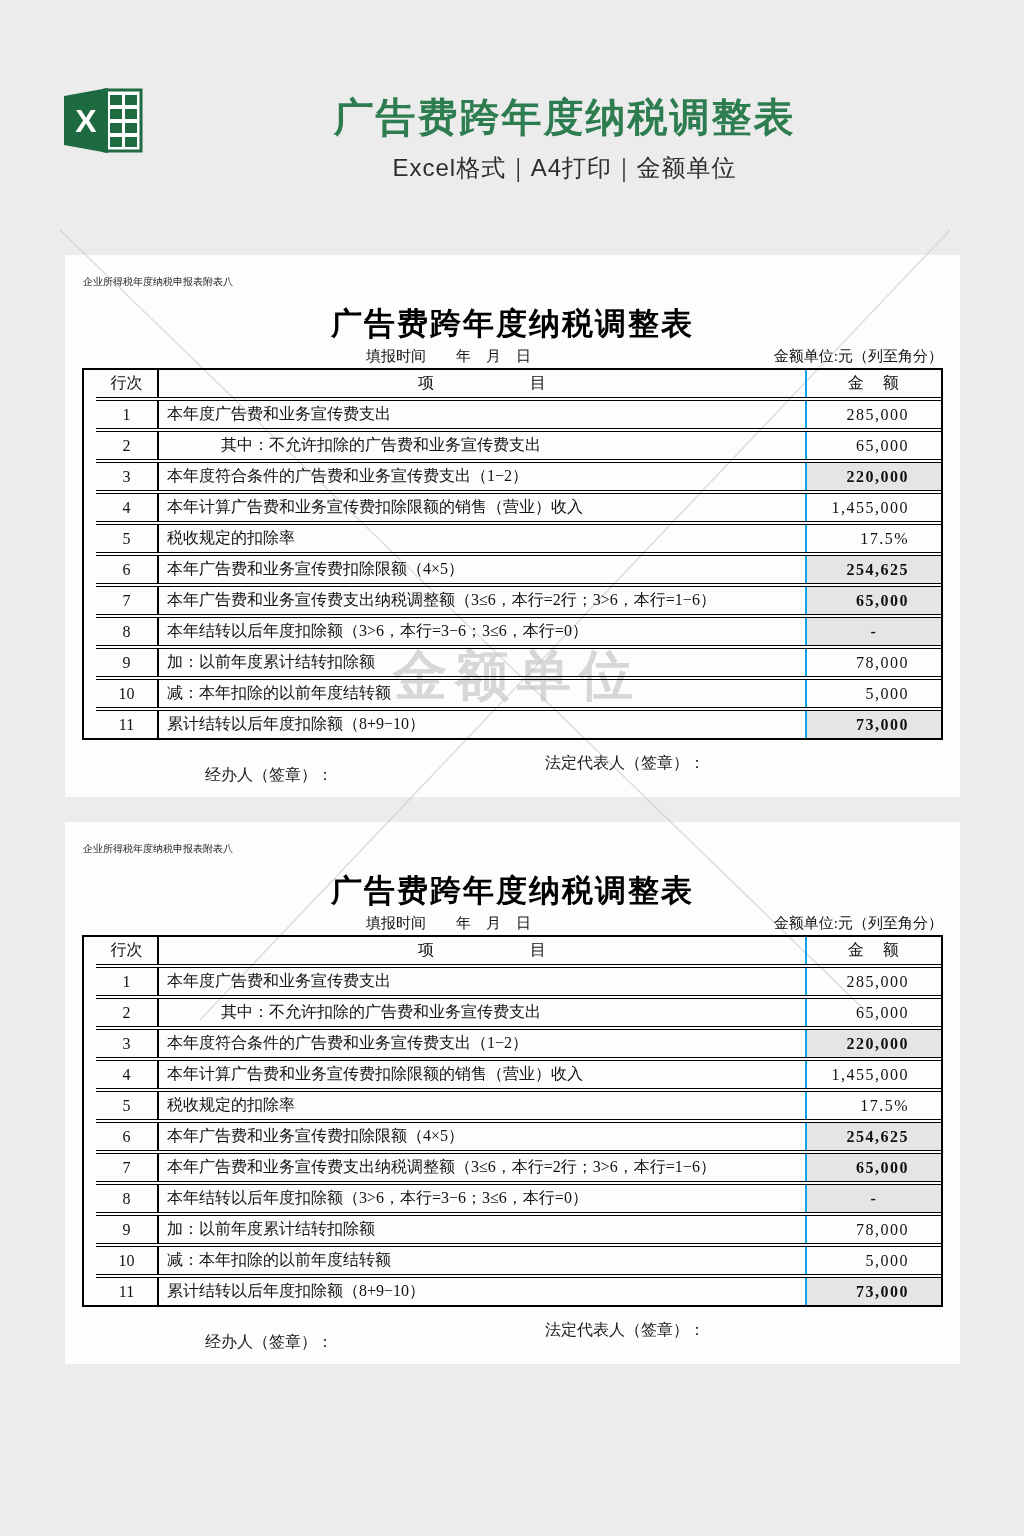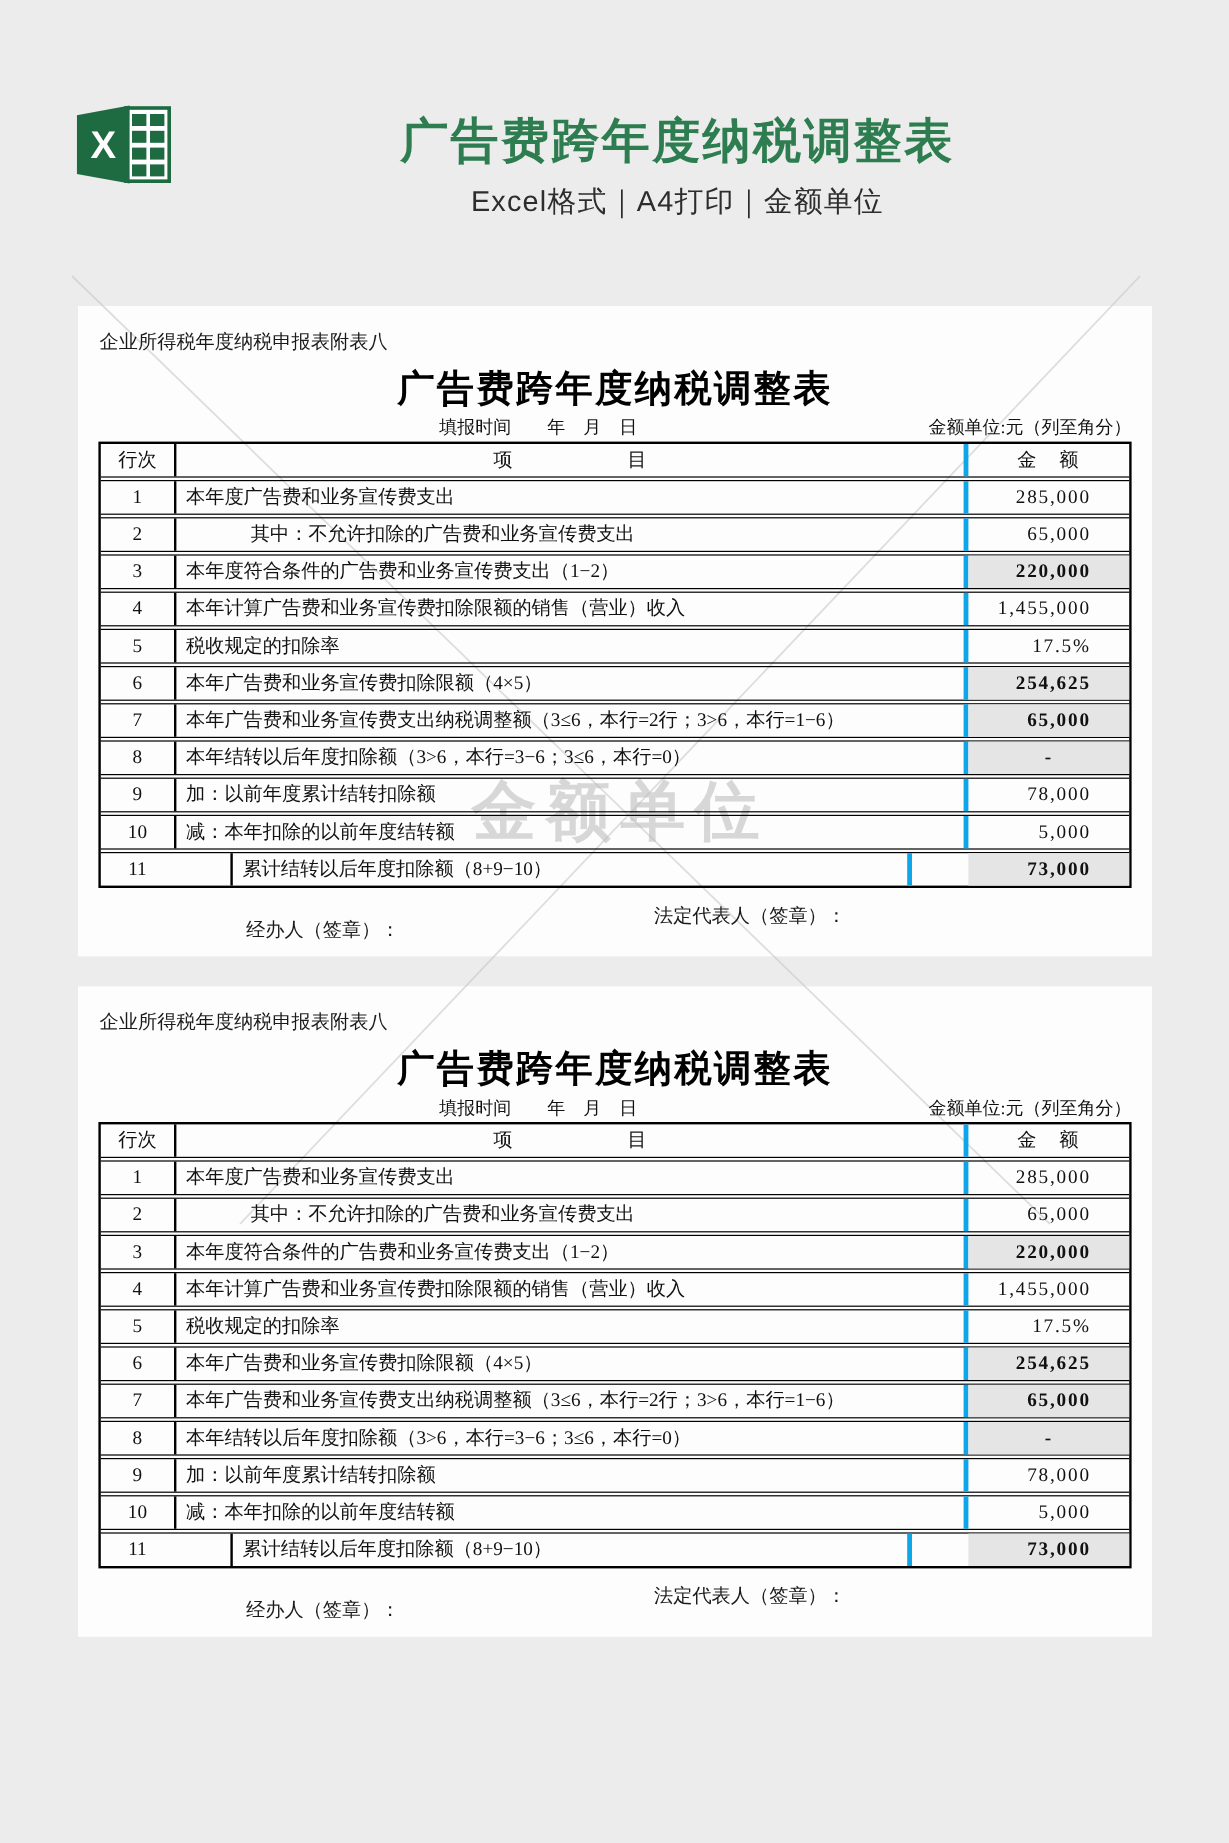--- a/index.html
+++ b/index.html
@@ -19,33 +19,33 @@
   .promo-sub{
     position:absolute;left:105px;top:152px;width:919px;text-align:center;
     font-family:"Liberation Sans","DejaVu Sans",sans-serif;
     font-size:24px;color:#2d2d2d;letter-spacing:1px;
   }
   
   .panel{position:absolute;left:65px;width:895px;height:542px;background:#fdfdfd;}
   #panel1{top:255px;}
   #panel2{top:822px;}
   .panel>*{position:absolute;z-index:3;}
-  .doc-label{left:18px;top:20px;font-size:16px;color:#1a1a1a;}
+  .doc-label{left:18px;top:20px;font-size:10px;color:#1a1a1a;}
   .sheet-title{left:0;width:895px;top:48px;text-align:center;font-size:31px;font-weight:bold;letter-spacing:2px;color:#000;}
   .meta-line{left:17px;top:92px;width:861px;height:20px;font-size:15px;}
   .fill-time{position:absolute;left:284px;top:0;}
   .unit{position:absolute;right:0;top:0;}
   
   .t{left:17px;top:113px;width:861px;border:2px solid #000;box-sizing:border-box;}
-  .tr{display:grid;grid-template-columns:61px 1fr 134px;border-top:1px solid #000;border-bottom:1px solid #000;margin-top:2px;background:transparent;}
+  .tr{display:grid;grid-template-columns:61px 1fr 134px;border-top:1px solid #000;border-bottom:1px solid #000;margin-top:2px;background:transparent;margin-left:12px;}
   .tr:first-child{margin-top:0;border-top:0;}
-  .tr:last-child{border-bottom:0;gap:47px;}
+  .tr:last-child{border-bottom:0;}
   .c{height:27px;display:flex;align-items:center;box-sizing:border-box;font-size:16px;overflow:hidden;white-space:nowrap;}
   .c.no{justify-content:center;}
-  .c.item{padding-left:8px;border-left:2px solid #000;border-right:4px solid #0ea5e9;}
+  .c.item{padding-left:8px;border-left:2px solid #000;border-right:2px solid #0ea5e9;}
   .c.item.indent{padding-left:62px;}
   .c.amt{justify-content:flex-end;padding-right:32px;letter-spacing:1.5px;}
   .c.amt.hl{background:#e5e5e5;font-weight:bold;}
   .c.amt.dash{justify-content:center;padding-right:0;}
   .tr.head .c{justify-content:center;padding:0;}
   .sign{font-size:16px;color:#1a1a1a;}
   .sign1{left:140px;top:510px;}
   .sign2{left:480px;top:498px;}
   
   .wm-lines{position:absolute;left:0;top:0;z-index:2;pointer-events:none;}

